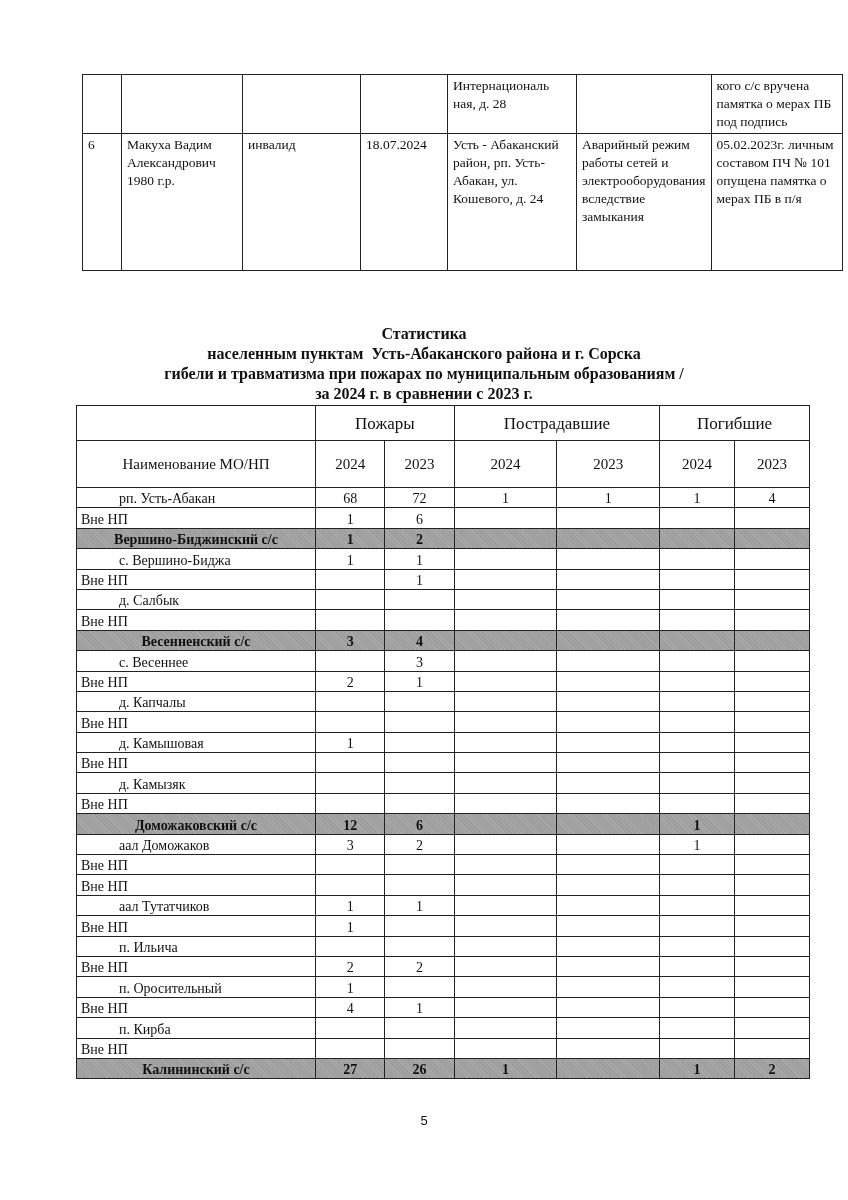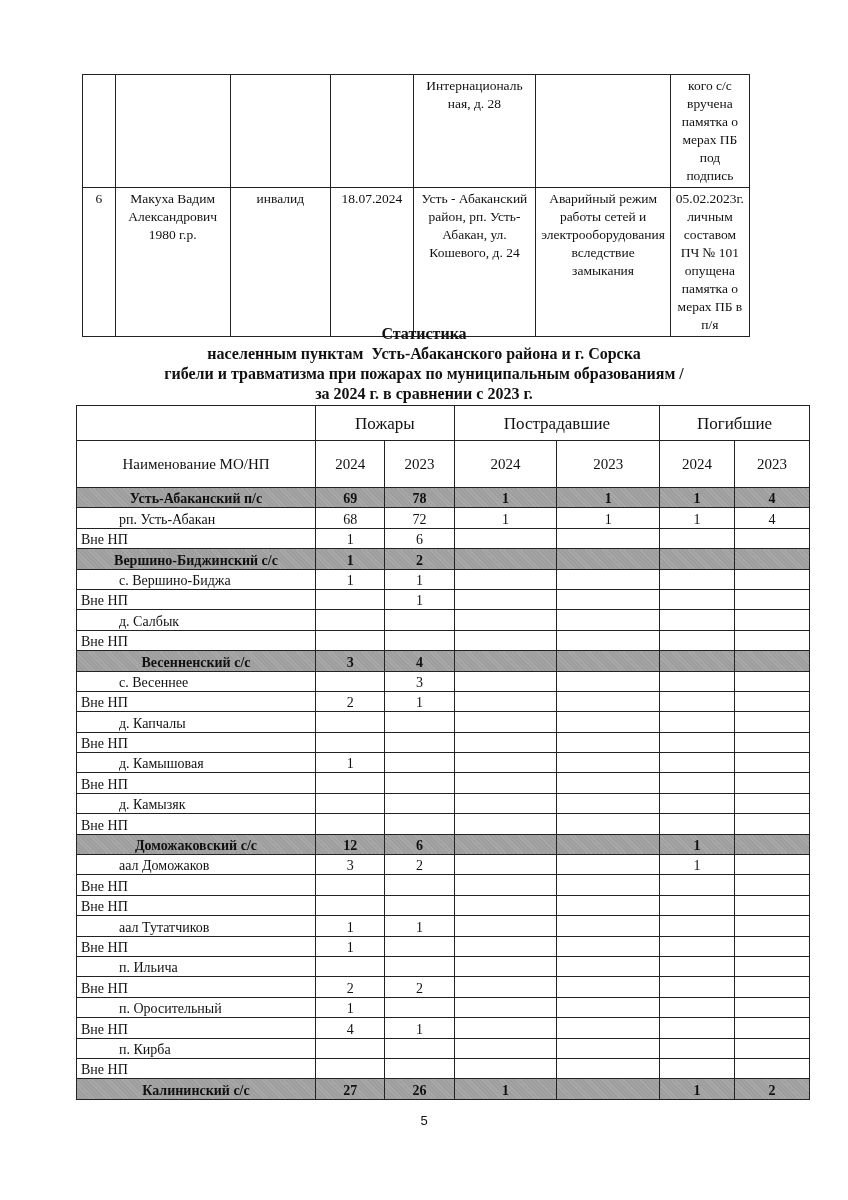--- a/index.html
+++ b/index.html
@@ -1,20 +1,20 @@
 <!DOCTYPE html>
 <html><head>
 <meta charset="utf-8">
 <style>
   html, body { margin:0; padding:0; background:#ffffff; }
   body { width:848px; height:1200px; position:relative; font-family:"Liberation Serif", serif; color:#111; overflow:hidden; }
   .page { position:absolute; left:0; top:0; width:848px; height:1200px; }
 
   
-  table.t1 { position:absolute; left:82px; top:74px; width:668px; border-collapse:collapse; font-size:13.5px; line-height:18px;text-align:center; }
+  table.t1 { position:absolute; left:82px; top:74px; width:761px; border-collapse:collapse; font-size:13.5px; line-height:18px; }
   table.t1 td { border:1.2px solid #222; vertical-align:top; padding:2px 5px; }
   table.t1 tr.r0 td { height:50px; }
   table.t1 tr.r1 td { height:132px; }
 
   .title { position:absolute; left:0; width:848px; top:308px; text-align:center; font-weight:bold; font-size:16px; line-height:20px;margin-top:16px; }
   .title div { white-space:pre; }
 
   table.t2 { position:absolute; left:76px; top:405px; width:734px; border-collapse:collapse; font-size:14px; }
   table.t2 td { border:1.2px solid #222; padding:0 4px; height:19.4px; line-height:17px; text-align:center; vertical-align:bottom; }
   table.t2 tr.hdr1 td { height:34px; vertical-align:middle; font-size:17px; }
@@ -73,29 +73,20 @@
       <td>Наименование МО/НП</td>
       <td>2024</td>
       <td>2023</td>
       <td>2024</td>
       <td>2023</td>
       <td>2024</td>
       <td>2023</td>
     </tr>
     </tbody>
       <tbody id="stats-body">
-        <tr class="grp">
-          <td class="name group">Усть-Абаканский п/с</td>
-          <td>69</td>
-          <td>78</td>
-          <td>1</td>
-          <td>1</td>
-          <td>1</td>
-          <td>4</td>
-        </tr>
         <tr>
           <td class="name np">рп. Усть-Абакан</td>
           <td>68</td>
           <td>72</td>
           <td>1</td>
           <td>1</td>
           <td>1</td>
           <td>4</td>
         </tr>
         <tr>

